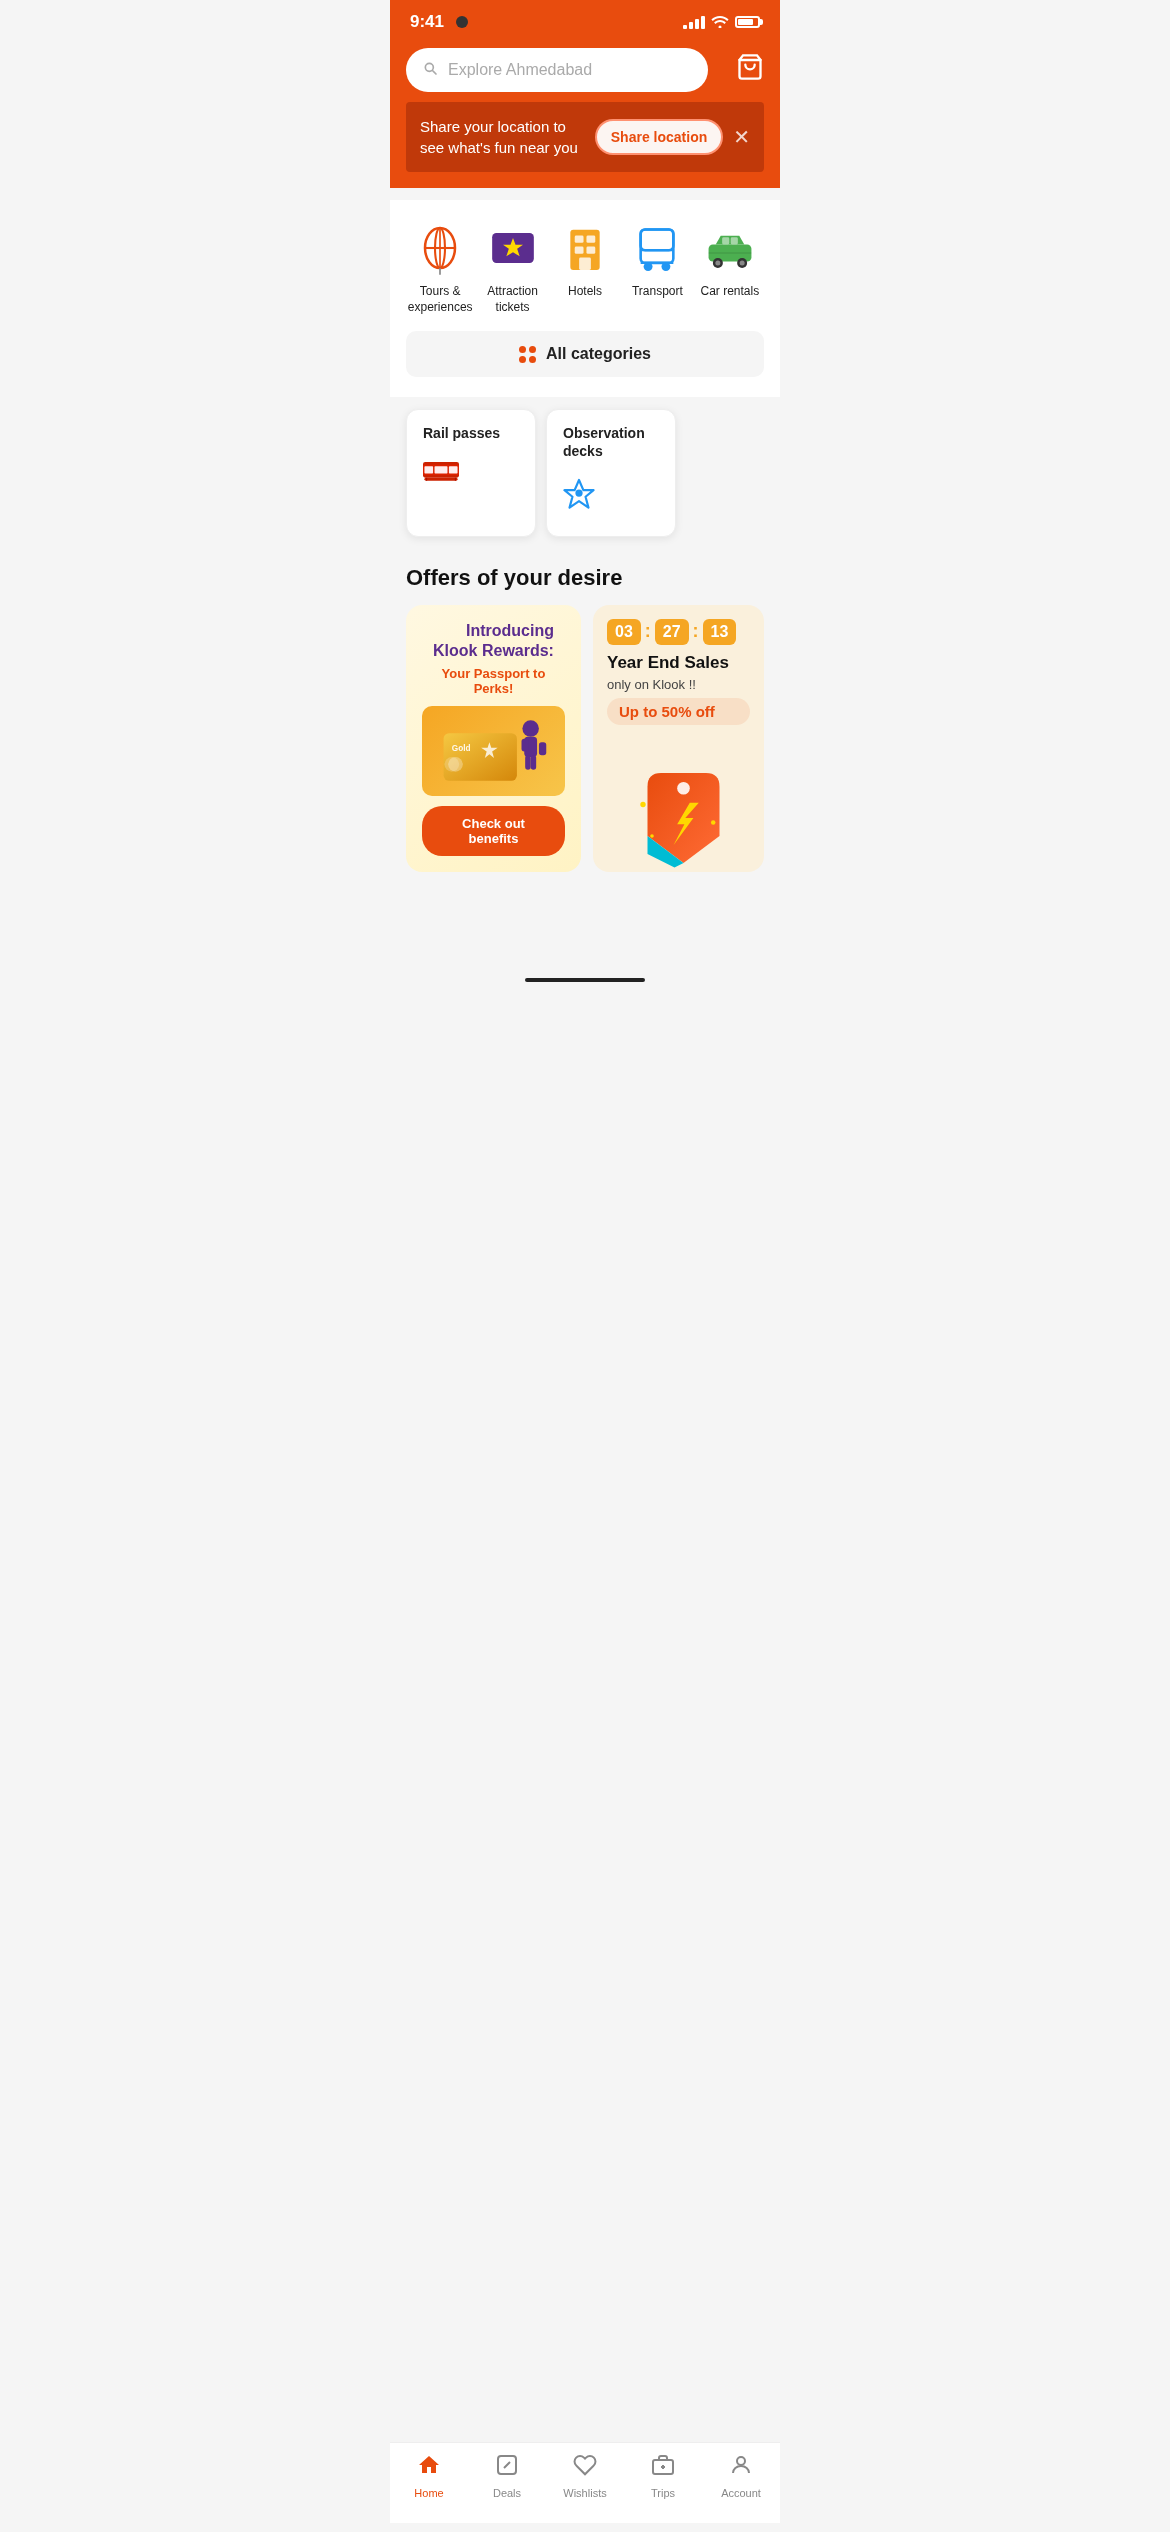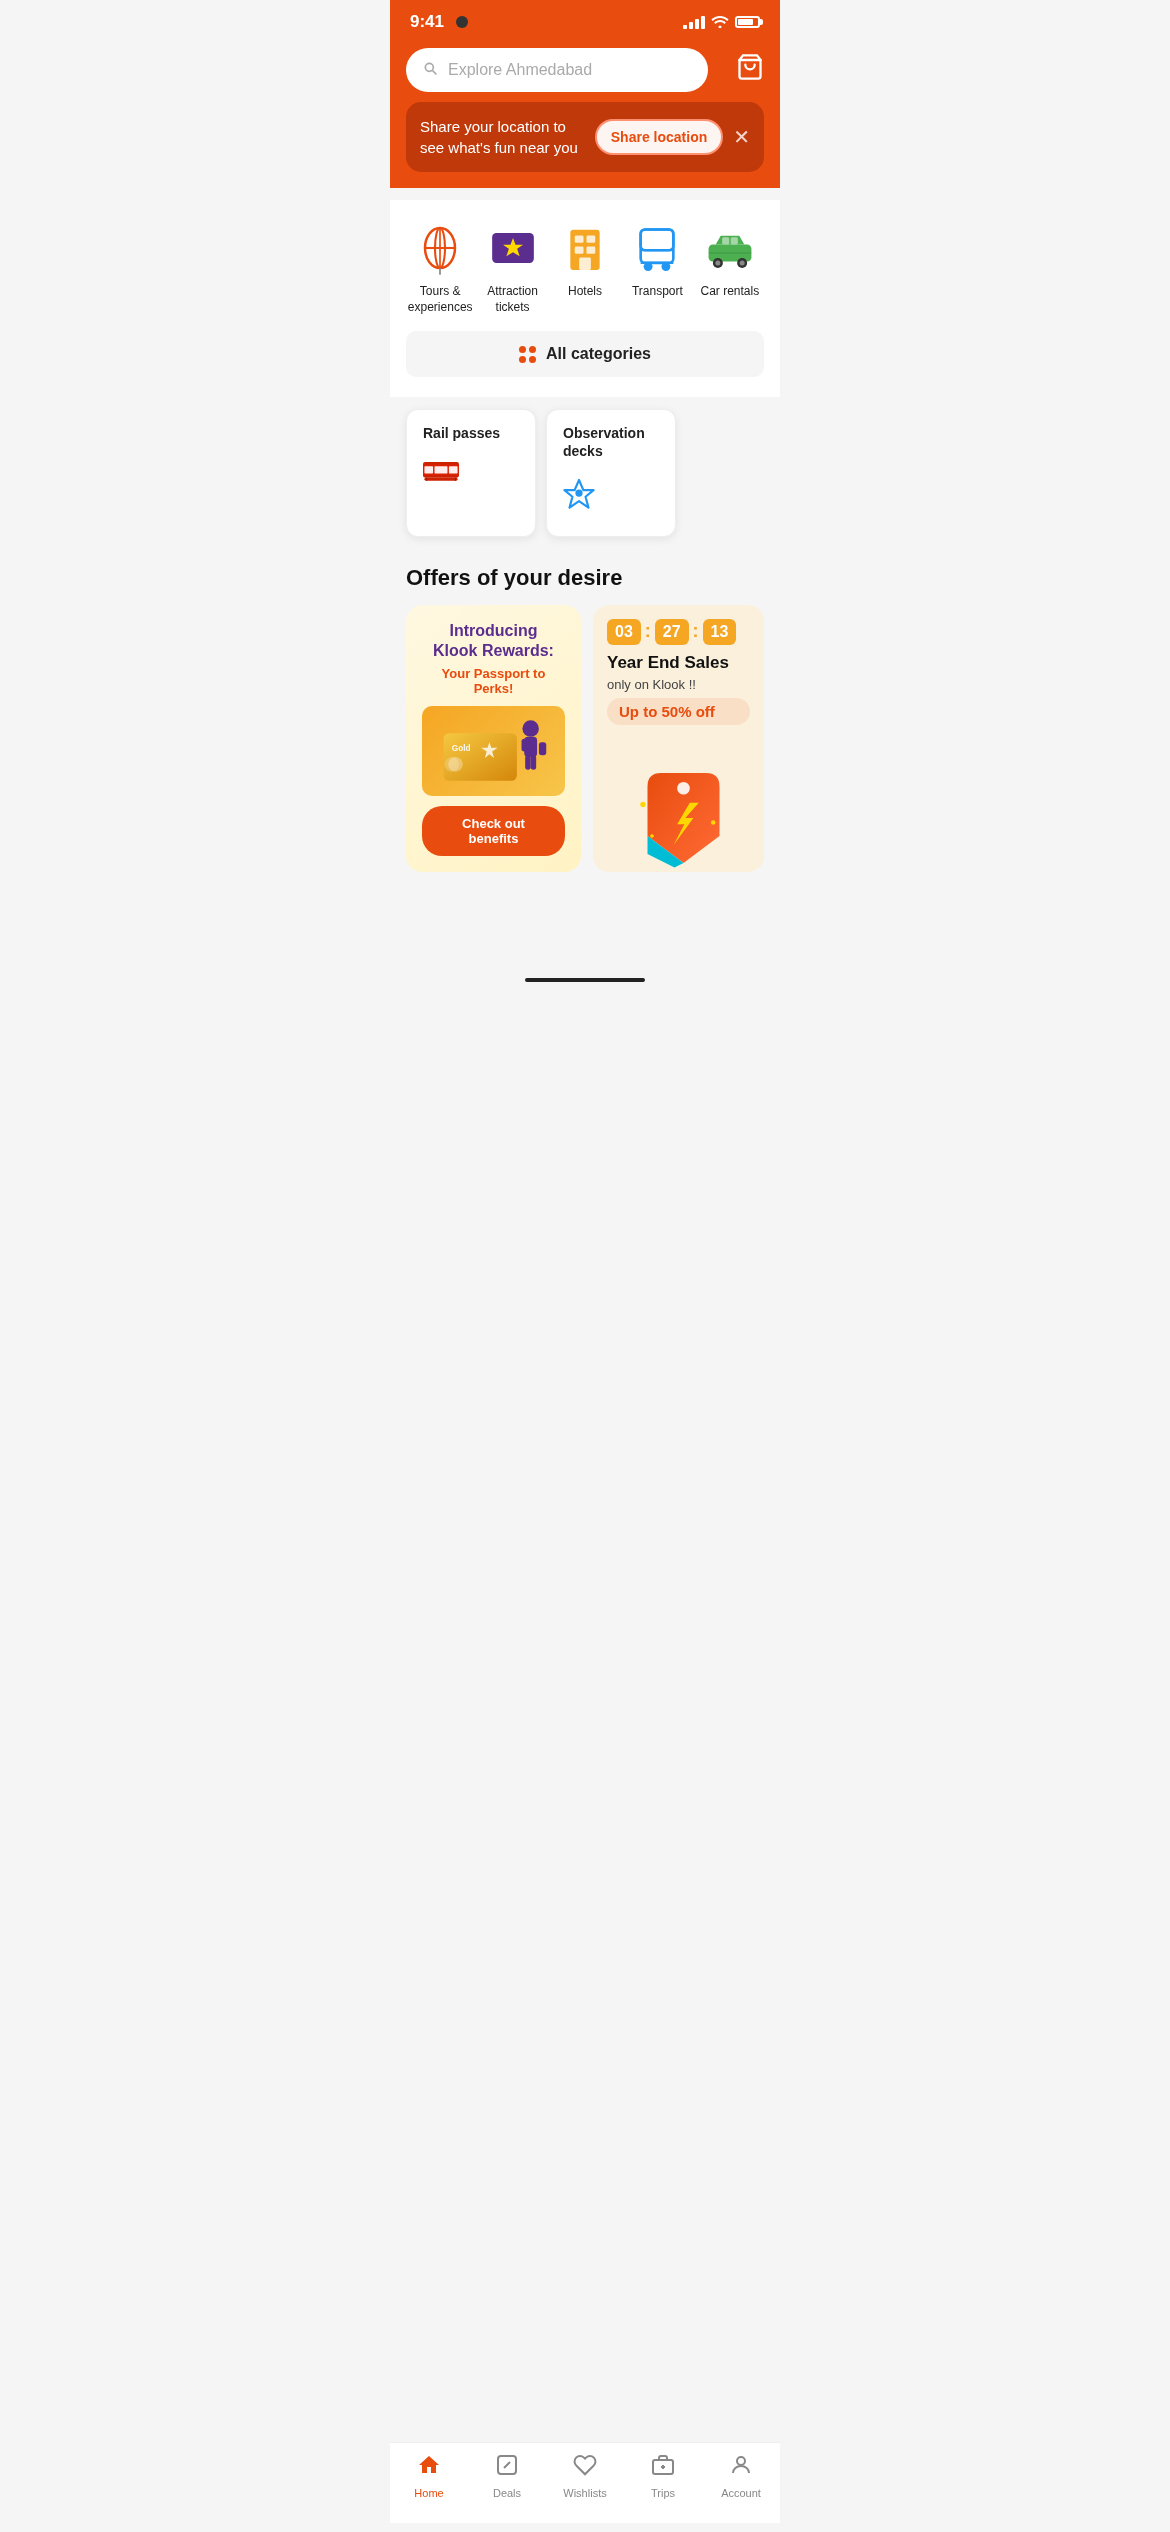--- a/index.html
+++ b/index.html
@@ -123,21 +123,21 @@
       flex: 1;
     }
 
     .cart-icon {
       color: white;
       font-size: 22px;
     }
 
     .location-banner {
       background: #C0390A;
-      border-radius: 15px;
+      border-radius: 4px;
       margin: 10px 0 0;
       padding: 14px 14px;
       display: flex;
       align-items: center;
       justify-content: space-between;
       gap: 10px;
     }
 
     .location-text {
       color: white;
@@ -300,21 +300,21 @@
       flex-direction: column;
       align-items: flex-start;
       position: relative;
       min-height: 220px;
     }
 
     .offer-klook-title {
       font-size: 16px;
       font-weight: 800;
       color: #5B2D8E;
-      text-align: center;
+      text-align: right;
       line-height: 1.3;
       margin-bottom: 4px;
     }
 
     .offer-klook-subtitle {
       font-size: 13px;
       font-weight: 700;
       color: #E84C0E;
       text-align: center;
       margin-bottom: 10px;

